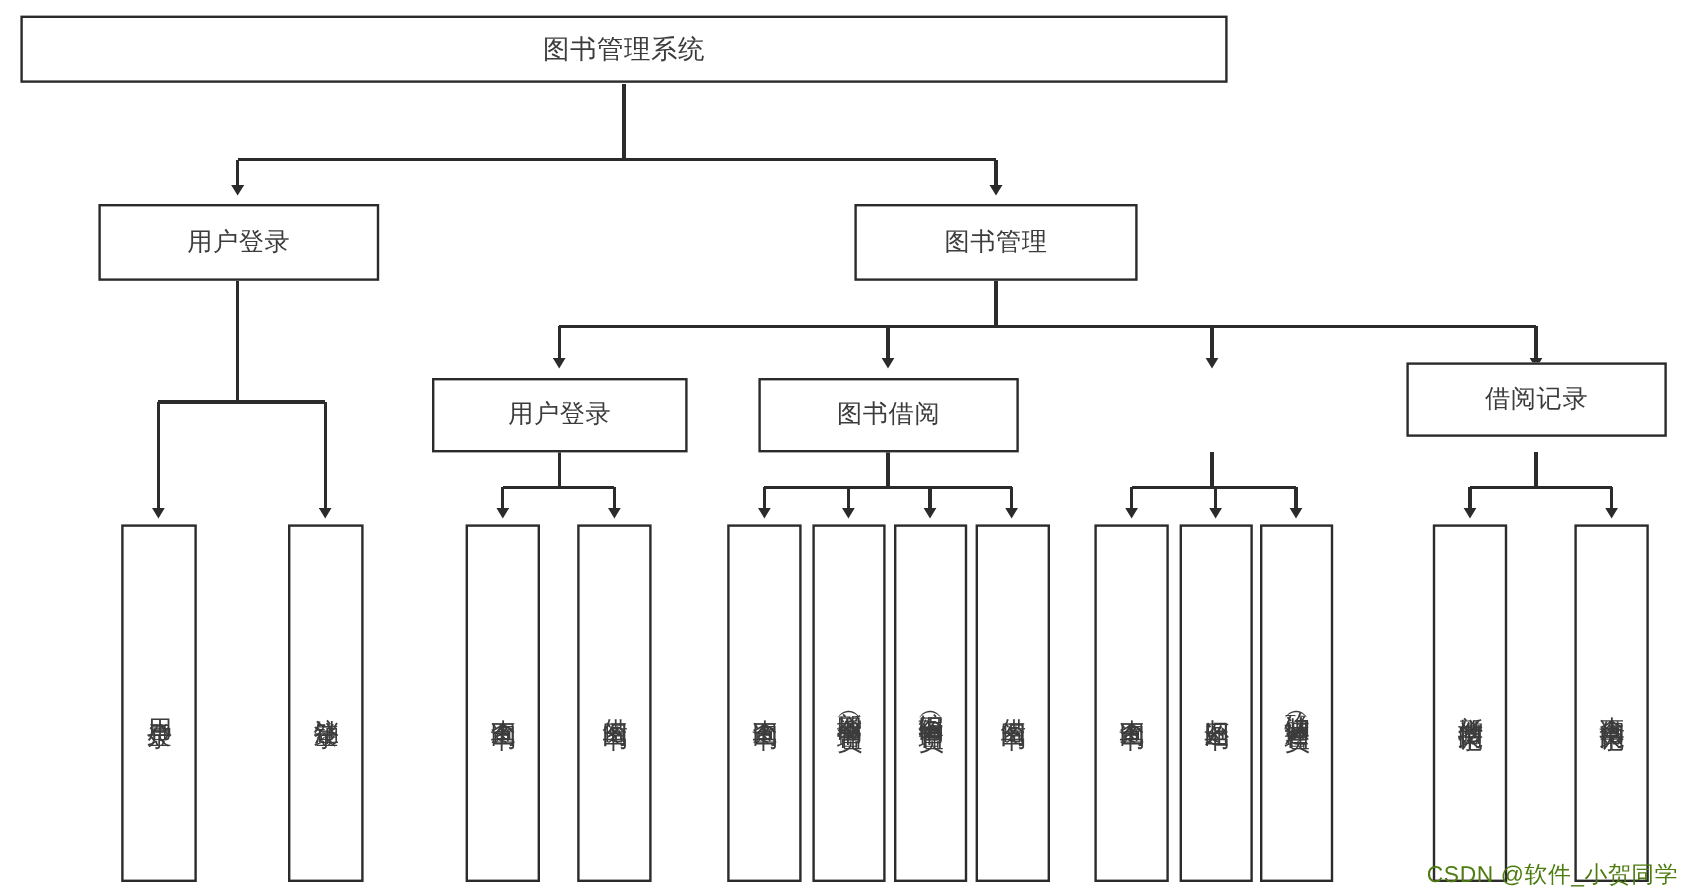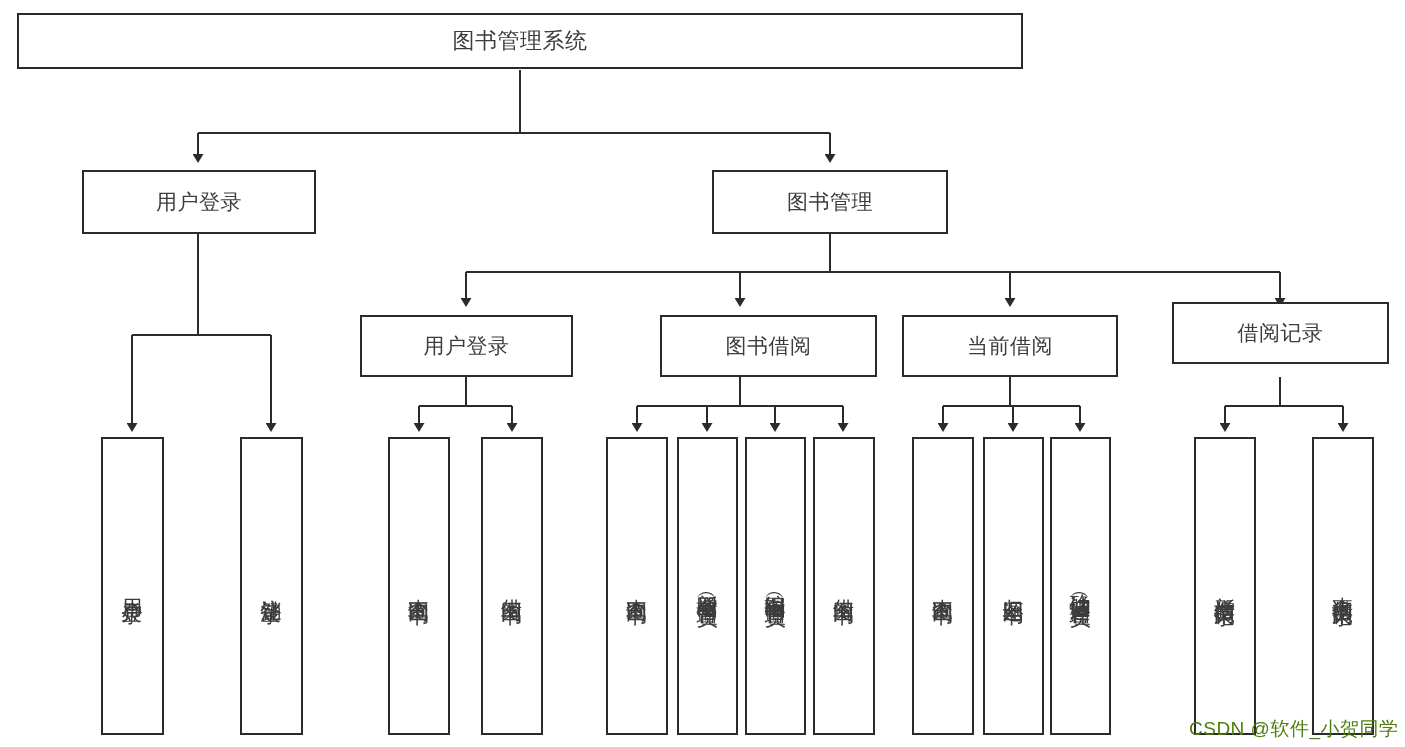--- a/index.html
+++ b/index.html
@@ -124,25 +124,22 @@
   <div class="node" style="left:82px; top:170px; width:234px; height:64px;">
     <span class="label">用户登录</span>
   </div>
   <div class="node" style="left:712px; top:170px; width:236px; height:64px;">
     <span class="label">图书管理</span>
   </div>
 
   <div class="node" style="left:360px; top:315px; width:213px; height:62px;">
     <span class="label">用户登录</span>
   </div>
-  <div class="node" style="left:660px; top:315px; width:217px; height:62px;">
+  <div class="node" style="left:632px; top:315px; width:217px; height:62px;">
     <span class="label">图书借阅</span>
-  </div>
-  <div class="node" style="left:902px; top:315px; width:216px; height:62px;">
-    <span class="label">当前借阅</span>
   </div>
   <div class="node" style="left:1172px; top:302px; width:217px; height:62px;">
     <span class="label">借阅记录</span>
   </div>
 
   <div class="node vertical" style="left:101px; top:437px; width:63px; height:298px;">
     <span class="label">用户登录</span>
   </div>
   <div class="node vertical" style="left:240px; top:437px; width:63px; height:298px;">
     <span class="label">注销登录</span>

